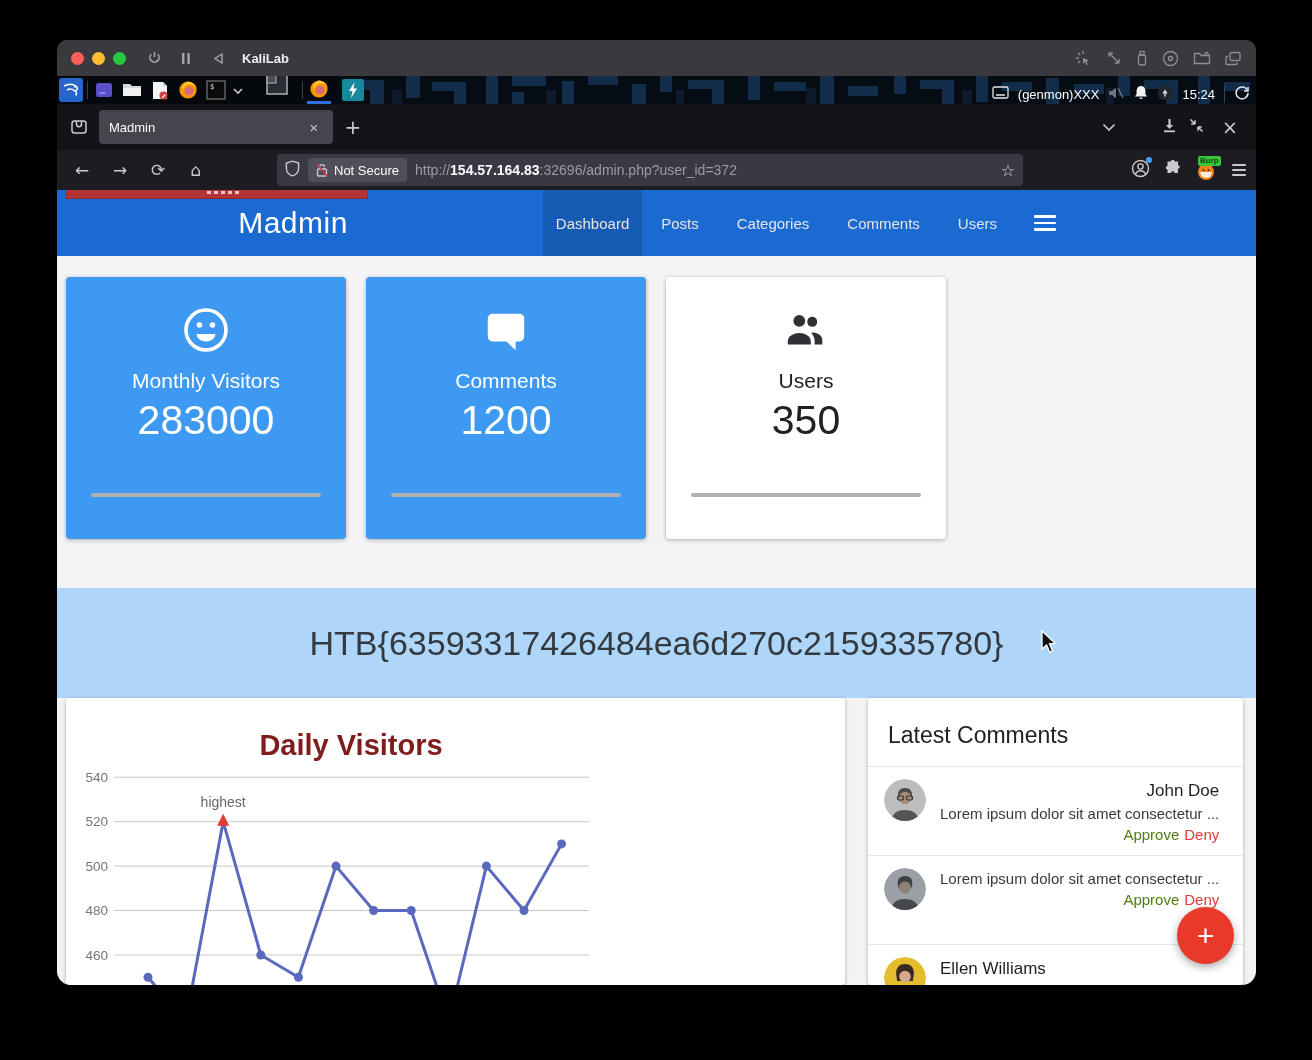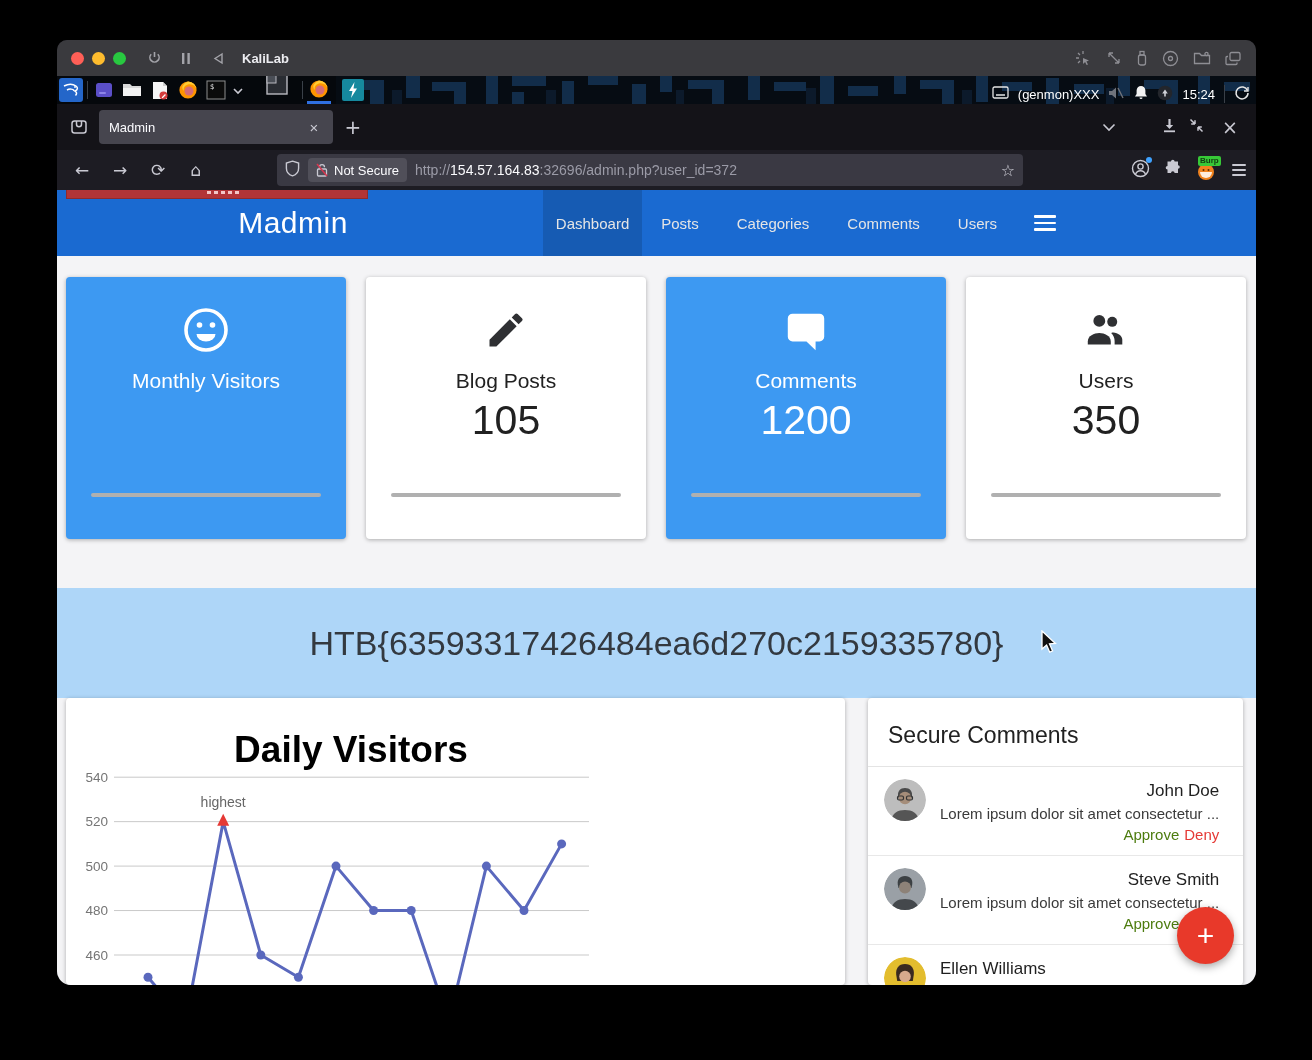--- a/index.html
+++ b/index.html
@@ -36,21 +36,21 @@
   .tab .t-close{margin-left:auto;color:#c9c9d2;font-size:15px;width:18px;text-align:center;border-radius:3px;}
   .glyph-btn{color:#c9c9d2;font-size:17px;width:28px;height:28px;display:flex;align-items:center;justify-content:center;border-radius:4px;font-family:"DejaVu Sans",sans-serif;}
   .tabbar-right{margin-left:auto;display:flex;align-items:center;gap:12px;padding-right:4px;}
 
   
   .toolbar{height:40px;background:#1d1c23;display:flex;align-items:center;padding:0 10px;gap:8px;}
   .nav-btn{color:#c9c9d2;font-size:17px;width:30px;height:30px;display:flex;align-items:center;justify-content:center;border-radius:4px;font-family:"DejaVu Sans",sans-serif;}
   .urlbar{margin-left:58px;width:730px;height:32px;background:#3a3943;border-radius:4px;display:flex;align-items:center;padding:0 8px;gap:8px;}
   .sec-chip{background:#504f59;border-radius:4px;height:24px;display:flex;align-items:center;gap:6px;padding:0 8px;color:#fbfbfe;font-size:13px;}
   .url-text{font-size:14px;color:#9b9ba7;white-space:nowrap;overflow:hidden;}
-  .url-text .host{color:#fbfbfe;}
+  .url-text .host{color:#fbfbfe;font-weight:bold;}
   .url-star{margin-left:auto;color:#c9c9d2;font-size:16px;font-family:"DejaVu Sans",sans-serif;}
   .toolbar-right{margin-left:auto;display:flex;align-items:center;gap:14px;}
   .burger{display:flex;flex-direction:column;gap:3px;}
   .burger i{width:14px;height:2px;background:#c9c9d2;border-radius:1px;}
 
   
   .viewport{position:relative;height:795px;background:#f4f4f6;overflow:hidden;}
 
   .navbar{position:absolute;left:0;top:0;width:100%;height:66px;background:#1a6ad1;}
   .brand{position:absolute;left:136px;top:0;width:200px;height:66px;display:flex;align-items:center;justify-content:center;
@@ -80,21 +80,21 @@
   .card.white .bar-fill{background:#3d99f2;}
 
   .flag-band{position:absolute;left:0;top:398px;width:100%;height:110px;background:#aed6f8;
              display:flex;align-items:center;justify-content:center;}
   .flag-text{font-size:34px;color:#333940;}
 
   .main-row{position:absolute;left:9px;top:508px;display:flex;gap:23px;height:287px;}
   .panel{background:#fff;border-radius:4px;box-shadow:0 1px 4px rgba(0,0,0,.3);overflow:hidden;position:relative;}
   .chart-card{width:779px;height:287px;}
   .chart-title{position:absolute;top:31px;left:0;width:570px;text-align:center;
-               font-size:37px;font-weight:bold;color:#000000;}
+               font-size:29px;font-weight:bold;color:#7f1d1d;}
   #chart-svg{position:absolute;left:0;top:0;}
 
   .comments-card{width:375px;height:287px;}
   .lc-title{padding:24px 0 0 20px;font-size:23px;color:#212121;}
   .lc-divider{margin-top:17px;border-bottom:1px solid #e4e4e4;}
   .c-row{display:flex;gap:14px;padding:12px 16px 12px 16px;border-bottom:1px solid #e8e8e8;min-height:64px;}
   .avatar{width:42px;height:42px;border-radius:50%;overflow:hidden;flex:0 0 42px;}
   .c-info{display:flex;flex-direction:column;gap:4px;padding-top:2px;min-width:0;align-items:flex-end;}
   .c-name{font-size:17px;color:#1f1f1f;}
   .c-text{font-size:15px;color:#3a3a3a;white-space:nowrap;overflow:hidden;max-width:288px;}
@@ -440,33 +440,24 @@
       <div class="card blue">
         <span class="c-icon">
           <svg width="48" height="48" viewBox="0 0 48 48">
               <circle cx="24" cy="24" r="20" fill="none" stroke="#fff" stroke-width="3.6"></circle>
               <circle cx="17.5" cy="19" r="2.8" fill="#fff"></circle>
               <circle cx="30.5" cy="19" r="2.8" fill="#fff"></circle>
               <path d="M14.5 28a9.5 7.5 0 0 0 19 0z" fill="#fff"></path>
             </svg>
         </span>
         <span class="c-label">Monthly Visitors</span>
+        <span class="c-value">283000</span>
         <span class="bar"><span class="bar-fill" style="width: 40%;"></span></span>
       </div>
 
-      <div class="card white">
-        <span class="c-icon">
-          <svg width="44" height="44" viewBox="0 0 24 24" fill="#2f3033">
-              <path d="M3 17.25V21h3.75L17.81 9.94l-3.75-3.75L3 17.25zM20.71 7.04a.996.996 0 0 0 0-1.41l-2.34-2.34a.996.996 0 0 0-1.41 0l-1.83 1.83 3.75 3.75 1.83-1.83z"></path>
-            </svg>
-        </span>
-        <span class="c-label">Blog Posts</span>
-        <span class="c-value">105</span>
-        <span class="bar"><span class="bar-fill" style="width: 20%;"></span></span>
-      </div>
 
       <div class="card blue">
         <span class="c-icon">
           <svg width="46" height="46" viewBox="0 0 48 48">
               <path d="M10 7h28a5 5 0 0 1 5 5v19a5 5 0 0 1-5 5h-4v9l-9.5-9H10a5 5 0 0 1-5-5V12a5 5 0 0 1 5-5z" fill="#fff"></path>
             </svg>
         </span>
         <span class="c-label">Comments</span>
         <span class="c-value">1200</span>
         <span class="bar"><span class="bar-fill" style="width: 40%;"></span></span>
@@ -517,21 +508,21 @@
             <circle cx="307.6" cy="212.55" r="4.5" fill="#5a68bd"></circle>
             <circle cx="345.2" cy="212.55" r="4.5" fill="#5a68bd"></circle>
             <circle cx="382.8" cy="323.675" r="4.5" fill="#5a68bd"></circle>
             <circle cx="420.40000000000003" cy="168.1" r="4.5" fill="#5a68bd"></circle>
             <circle cx="458" cy="212.55" r="4.5" fill="#5a68bd"></circle>
             <circle cx="495.6" cy="145.875" r="4.5" fill="#5a68bd"></circle>
           </svg>
       </div>
 
       <div class="panel comments-card">
-        <div class="lc-title">Secure Comments</div>
+        <div class="lc-title">Latest Comments</div>
         <div class="lc-divider"></div>
 
         <div class="c-row">
           <span class="avatar">
             <svg width="42" height="42" viewBox="0 0 42 42">
                 <circle cx="21" cy="21" r="21" fill="#bdbdbd"></circle>
                 <path d="M21 9c-5 0-7.5 3.5-7 8l1 4h12l1-4c.5-4.5-2-8-7-8z" fill="#4a4a4a"></path>
                 <circle cx="21" cy="19" r="6.2" fill="#a58d79"></circle>
                 <rect x="13.5" y="17" width="6" height="4" rx="1.5" fill="none" stroke="#333" stroke-width="1.2"></rect>
                 <rect x="22.5" y="17" width="6" height="4" rx="1.5" fill="none" stroke="#333" stroke-width="1.2"></rect>
@@ -551,21 +542,20 @@
         <div class="c-row">
           <span class="avatar">
             <svg width="42" height="42" viewBox="0 0 42 42">
                 <circle cx="21" cy="21" r="21" fill="#9aa0a6"></circle>
                 <path d="M21 8c-5.5 0-8 4-7.2 8.5l.7 3.5h13l.7-3.5C29 12 26.5 8 21 8z" fill="#3c4043"></path>
                 <circle cx="21" cy="19.5" r="6" fill="#8d8278"></circle>
                 <path d="M7 42c1-8 7-11 14-11s13 3 14 11z" fill="#44484c"></path>
               </svg>
           </span>
           <span class="c-info">
-            <span class="c-name">Steve Smith</span>
             <span class="c-text">Lorem ipsum dolor sit amet consectetur ...</span>
             <span class="c-actions">
               <span class="approve">Approve</span>
               <span class="deny">Deny</span>
             </span>
           </span>
         </div>
 
         <div class="c-row" style="border-bottom:none">
           <span class="avatar">

